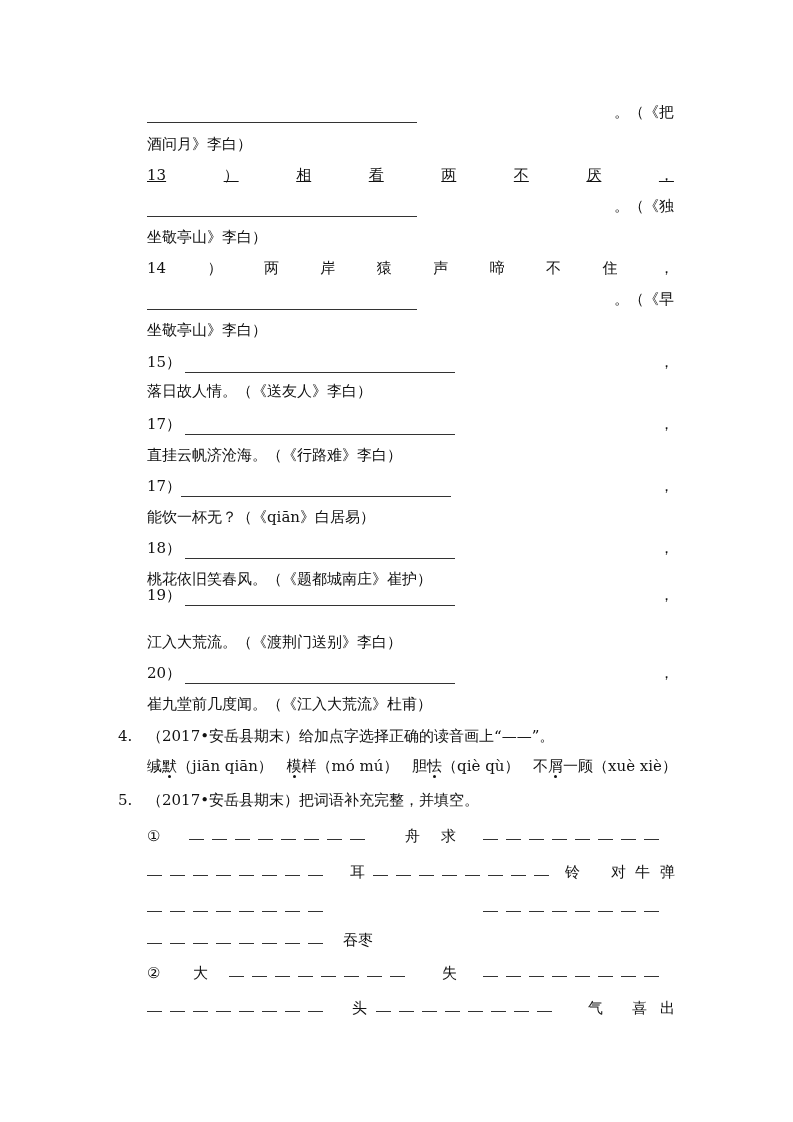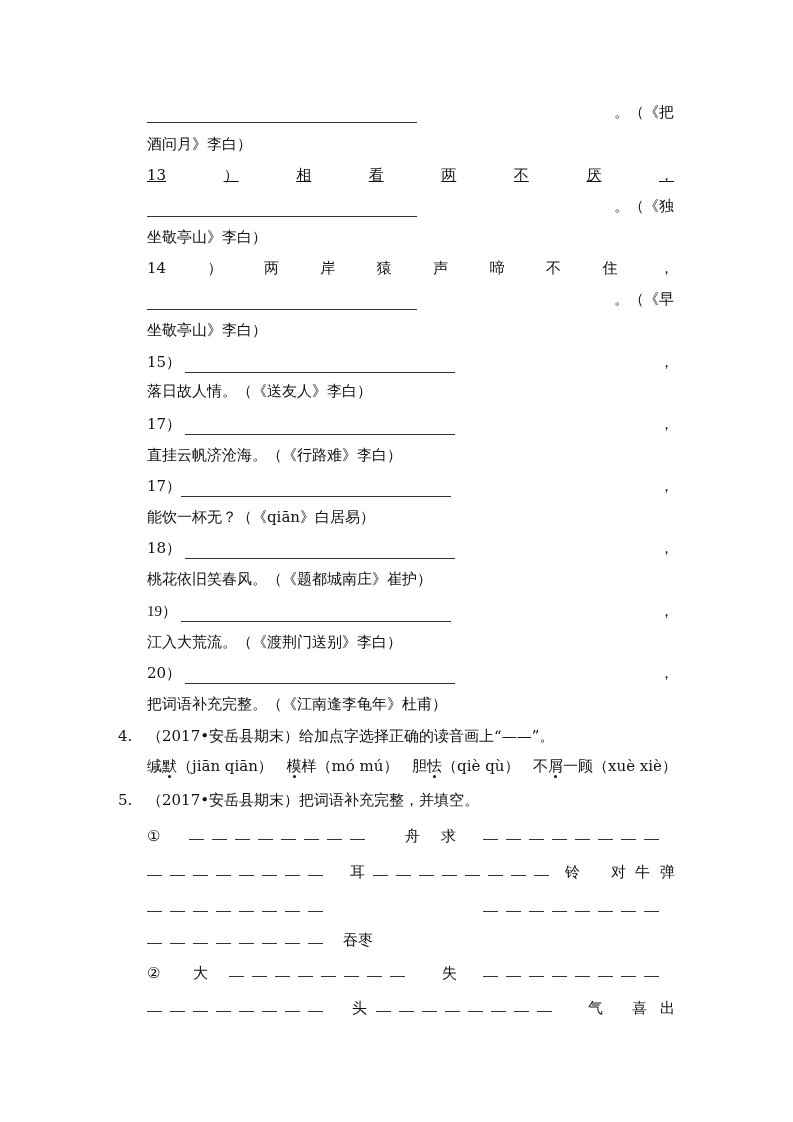--- a/index.html
+++ b/index.html
@@ -220,21 +220,21 @@
       <span class="dash"></span>
       <span class="dash"></span>
       <span class="dash"></span>
       <span class="dash"></span>
       <span class="dash" style="margin-right:0"></span>
   </span>
   <span>，</span>
 </div>
 <div class="line" style="top:568px;">桃花依旧笑春风。（《题都城南庄》崔护）</div>
 
-<div class="line blankrow" style="top:600px;font-family:Liberation Serif, serif;">
+<div class="line blankrow" style="top:584px;">
   <span class="seg">
     <span style="margin-right:4px">19）</span>
     <span class="dash"></span>
       <span class="dash"></span>
       <span class="dash"></span>
       <span class="dash"></span>
       <span class="dash"></span>
       <span class="dash"></span>
       <span class="dash"></span>
       <span class="dash"></span>
@@ -270,21 +270,21 @@
       <span class="dash"></span>
       <span class="dash"></span>
       <span class="dash"></span>
       <span class="dash"></span>
       <span class="dash"></span>
       <span class="dash"></span>
       <span class="dash" style="margin-right:0"></span>
   </span>
   <span>，</span>
 </div>
-<div class="line" style="top:693px;">把词语补充完整。（《江南逢李龟年》杜甫）</div>
+<div class="line" style="top:693px;">崔九堂前几度闻。（《江入大荒流》杜甫）</div>
 
 <div class="line" style="top:725px; left:118px; width:560px;">
   <span style="display:inline-block; width:29px;">4.</span><span>（2017•安岳县期末）给加点字选择正确的读音画上“——”。</span>
 </div>
 <div class="line" style="top:755px; width:530px; display:flex; justify-content:space-between;">
   <span><span>缄</span><span class="dot">默</span><span>（jiān qiān）</span></span>
   <span><span class="dot">模</span><span>样</span><span>（mó mú）</span></span>
   <span><span>胆</span><span class="dot">怯</span><span>（qiè qù）</span></span>
   <span><span>不</span><span class="dot">屑</span><span>一顾</span><span>（xuè xiè）</span></span>
 </div>

